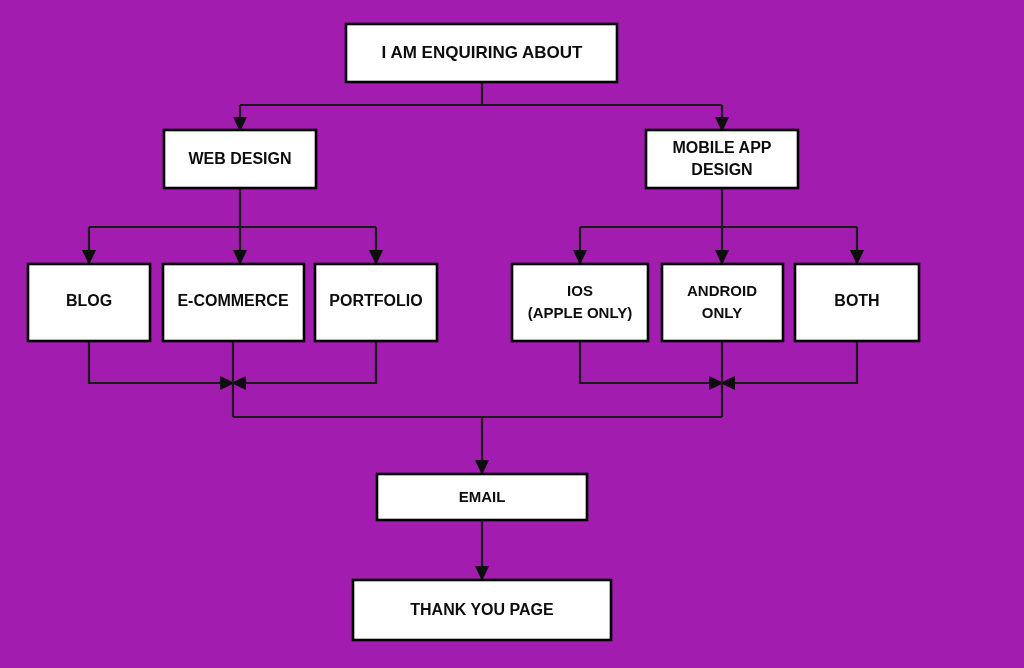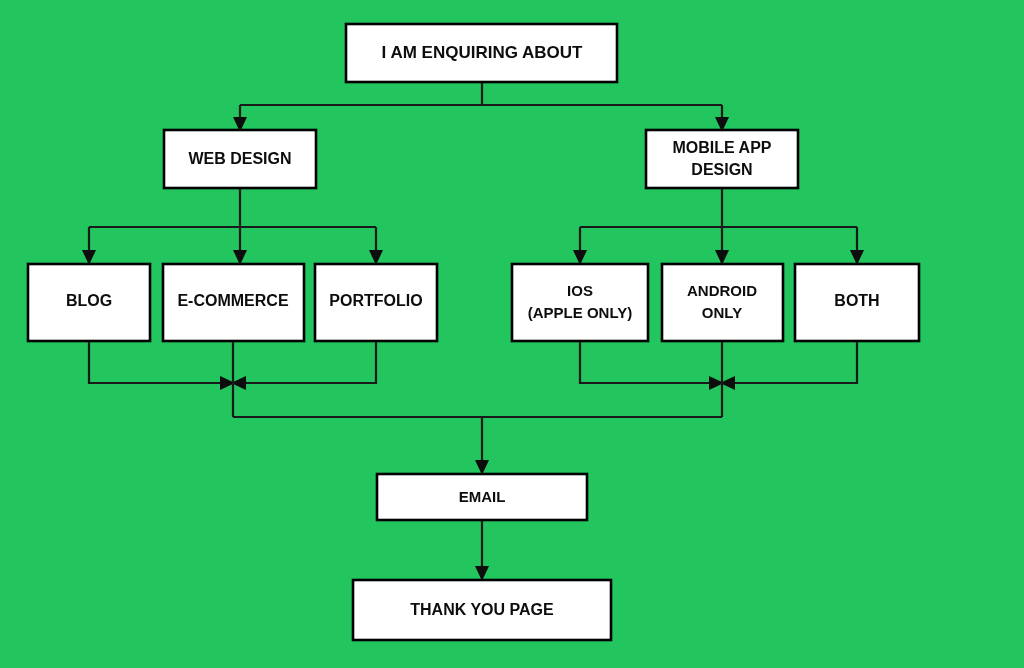--- a/index.html
+++ b/index.html
@@ -10,21 +10,21 @@
   body {
     width: 1024px;
     height: 668px;
     font-family: "Liberation Sans", sans-serif;
     overflow: hidden;
   }
   #flowchart-root {
     position: relative;
     width: 1024px;
     height: 668px;
-    background: #22c55e;
+    background: #a21caf;
   }
   svg#flow-svg {
     position: absolute;
     top: 0;
     left: 0;
     width: 1024px;
     height: 668px;
     display: block;
   }
   .node-rect {

